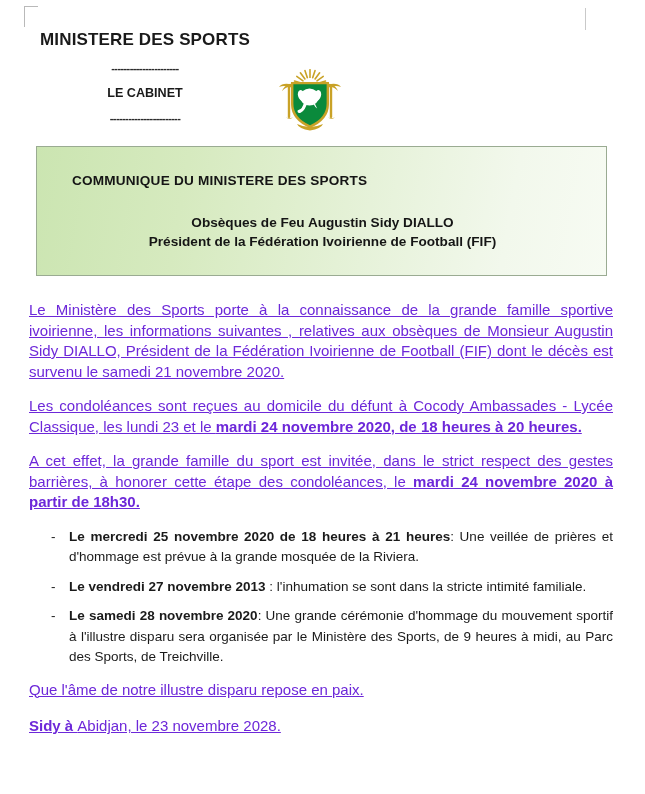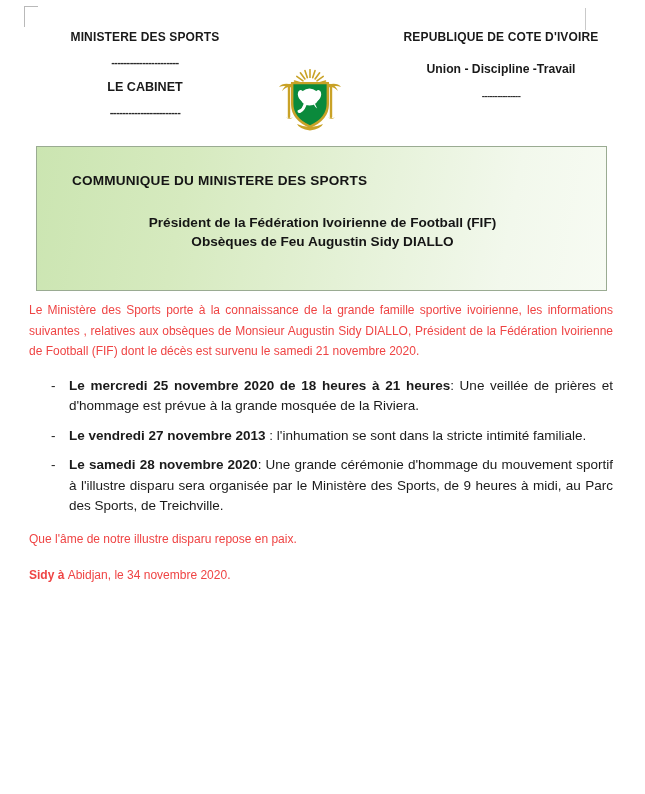--- a/index.html
+++ b/index.html
@@ -41,21 +41,21 @@
     height: 105px;
   }
   .hdr-col {
     position: absolute;
     text-align: center;
   }
   #hdr-left  { left: 14px;  top: 0;  width: 262px; }
   #hdr-right { left: 372px; top: 0;  width: 258px; }
 
   .hdr-title {
-    font-size: 12px;
+    font-size: 17px;
     font-weight: bold;
     letter-spacing: 0.15px;
     white-space: nowrap;
   }
   .hdr-sub {
     font-size: 12.6px;
     font-weight: bold;
     white-space: nowrap;
   }
   .hdr-sub2 {
@@ -83,21 +83,21 @@
   #emblem {
     position: absolute;
     left: 277px; top: 34px;
     width: 66px; height: 74px;
   }
 
   
   #banner {
     position: absolute;
     left: 36px; top: 146px;
-    width: 571px; height: 145px;
+    width: 571px; height: 130px;
     box-sizing: border-box;
     border: 1px solid #9aab92;
     background: linear-gradient(100deg, #cbe5b1 0%, #d6eabf 26%, #e6f2d9 58%, #f2f8ec 82%, #f7fbf3 100%);
   }
   #banner-title {
     position: absolute;
     left: 35px; top: 26px;
     font-size: 13.6px;
     font-weight: bold;
     letter-spacing: 0.2px;
@@ -115,24 +115,25 @@
   }
 
   
   #body-text {
     position: absolute;
     left: 29px; top: 300px;
     width: 584px;
   }
   p.para {
     margin: 0 0 14px 0;
-    font-size: 12px;
+    font-size: 15px;
     line-height: 20.5px;
     text-align: justify;
-    color: #ef4444;
+    color: #6d28d9;
+    text-decoration: underline;
   }
   p.para.last { margin-bottom: 0; }
   .b { font-weight: bold; }
 
   ul.evt-list {
     list-style: none;
     margin: 2px 0 12px 0;
     padding: 0;
   }
   ul.evt-list > li {
@@ -161,25 +162,20 @@
 
 <div id="header">
 
   <div class="hdr-col" id="hdr-left">
     <div class="hdr-title">MINISTERE DES SPORTS</div>
     <div class="dashes dash-1">----------------------</div>
     <div class="hdr-sub">LE CABINET</div>
     <div class="dashes dash-2">-----------------------</div>
   </div>
 
-  <div class="hdr-col" id="hdr-right">
-    <div class="hdr-title">REPUBLIQUE DE COTE D'IVOIRE</div>
-    <div class="hdr-sub2">Union - Discipline -Travail</div>
-    <div class="dashes dash-3">---------------</div>
-  </div>
 
   <div id="emblem">
     <svg width="66" height="74" viewBox="0 0 66 74" xmlns="http://www.w3.org/2000/svg">
       <g id="sun-rays" fill="#c9a227">
         <g transform="translate(33,22)">
           <rect x="-0.8" y="-17" width="1.6" height="9" rx="0.6"></rect>
           <rect x="-0.8" y="-17" width="1.6" height="9" rx="0.6" transform="rotate(18)"></rect>
           <rect x="-0.8" y="-17" width="1.6" height="9" rx="0.6" transform="rotate(36)"></rect>
           <rect x="-0.8" y="-17" width="1.6" height="9" rx="0.6" transform="rotate(54)"></rect>
           <rect x="-0.8" y="-17" width="1.6" height="9" rx="0.6" transform="rotate(72)"></rect>
@@ -218,42 +214,48 @@
         <path d="M36.6 40.2 q1.8 3.4 3.6 4.2 q-1.4 -2.6 -2.2 -4.6 z"></path>
       </g>
       <path id="scroll" d="M20 60 q13 6 26 0 q-2 5 -13 6.4 q-11 -1.4 -13 -6.4 z" fill="#c9a227"></path>
     </svg>
   </div>
 </div>
 
 <div id="banner">
   <div id="banner-title">COMMUNIQUE DU MINISTERE DES SPORTS</div>
   <div id="banner-sub">
+    <div>Obsèques de Feu Augustin Sidy DIALLO</div>
     <div>Président de la Fédération Ivoirienne de Football (FIF)</div>
-    <div>Obsèques de Feu Augustin Sidy DIALLO</div>
   </div>
 </div>
 
 <div id="body-text">
 
   <p class="para">Le Ministère des Sports porte à la connaissance de la grande famille sportive ivoirienne, les informations suivantes , relatives aux obsèques de Monsieur Augustin Sidy DIALLO, Président de la Fédération Ivoirienne de Football (FIF) dont le décès est survenu  le samedi 21 novembre 2020.</p>
 
-
+  <p class="para">
+    <span>Les condoléances sont reçues au domicile du défunt à Cocody Ambassades - Lycée Classique, les lundi 23 et  le </span><span class="b">mardi 24 novembre 2020, de 18 heures à 20 heures.</span>
+  </p>
+
+  <p class="para">
+    <span>A cet effet, la grande famille du sport est invitée, dans le strict respect des gestes barrières, à honorer cette étape des condoléances, le </span><span class="b">mardi 24 novembre 2020 à partir de 18h30.</span>
+  </p>
 
   <ul class="evt-list">
     <li>
       <span class="bullet">-</span><span class="b">Le mercredi 25 novembre 2020 de 18 heures à 21 heures</span><span>: Une veillée de prières et d'hommage est prévue à  la grande mosquée de la Riviera.</span>
     </li>
     <li>
       <span class="bullet">-</span><span class="b">Le vendredi 27 novembre 2013 </span><span>: l'inhumation se sont dans la stricte intimité familiale.</span>
     </li>
     <li>
       <span class="bullet">-</span><span class="b">Le samedi 28 novembre 2020</span><span>: Une grande cérémonie d'hommage du mouvement sportif à l'illustre disparu sera organisée par le Ministère des Sports, de 9 heures  à midi, au Parc des Sports, de Treichville.</span>
     </li>
   </ul>
 
   <div id="closing">
     <p class="para">Que l'âme de notre illustre disparu repose en paix.</p>
     <p class="para last">
-      <span class="b">Sidy à </span><span>Abidjan, le 34 novembre 2020.</span>
+      <span class="b">Sidy à </span><span>Abidjan, le 23 novembre 2028.</span>
     </p>
   </div>
 </div>
 
 </body></html>

